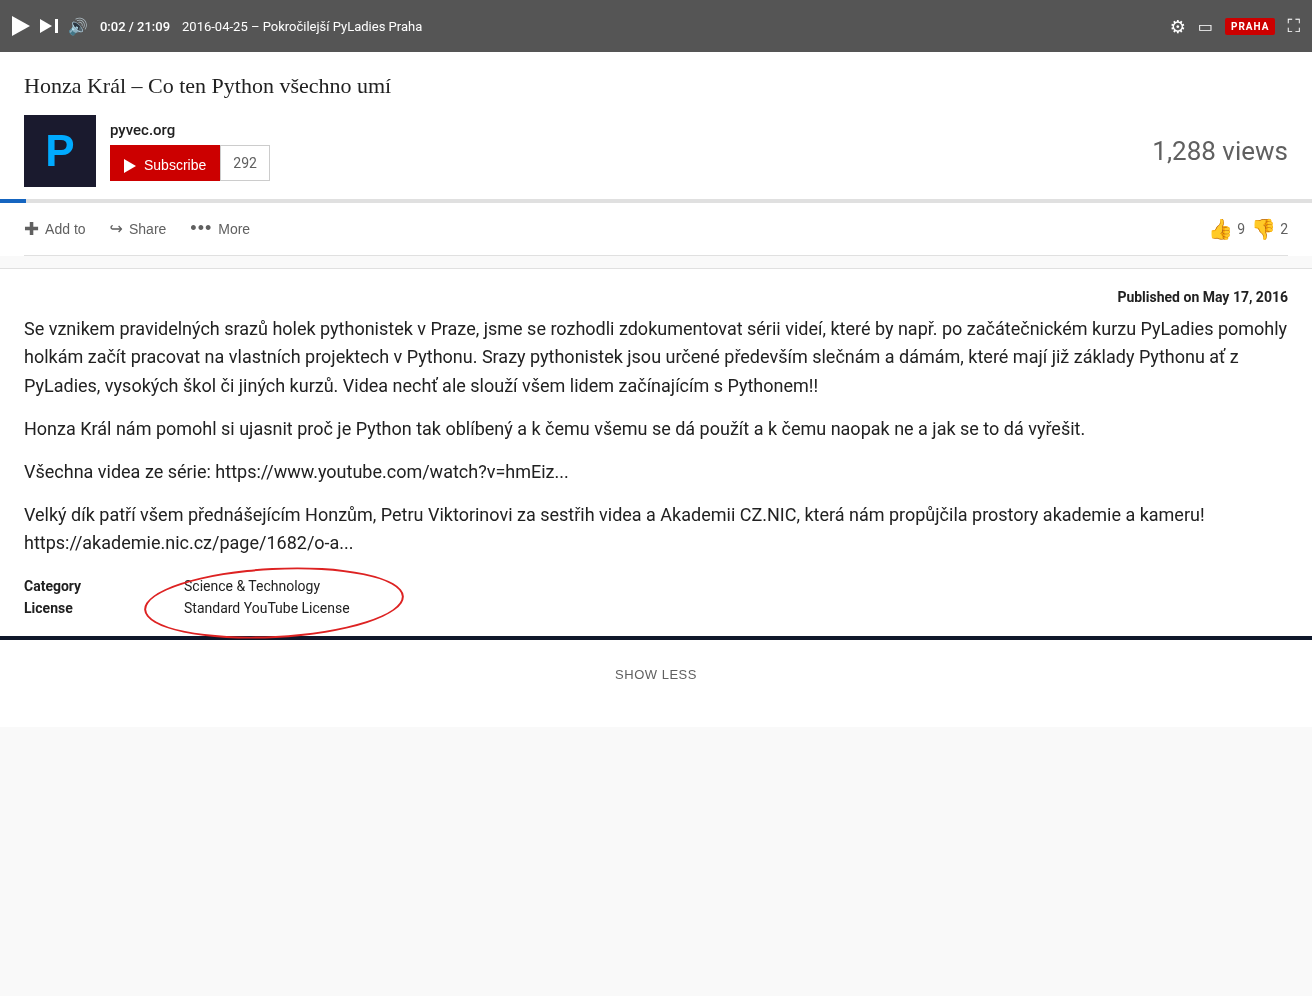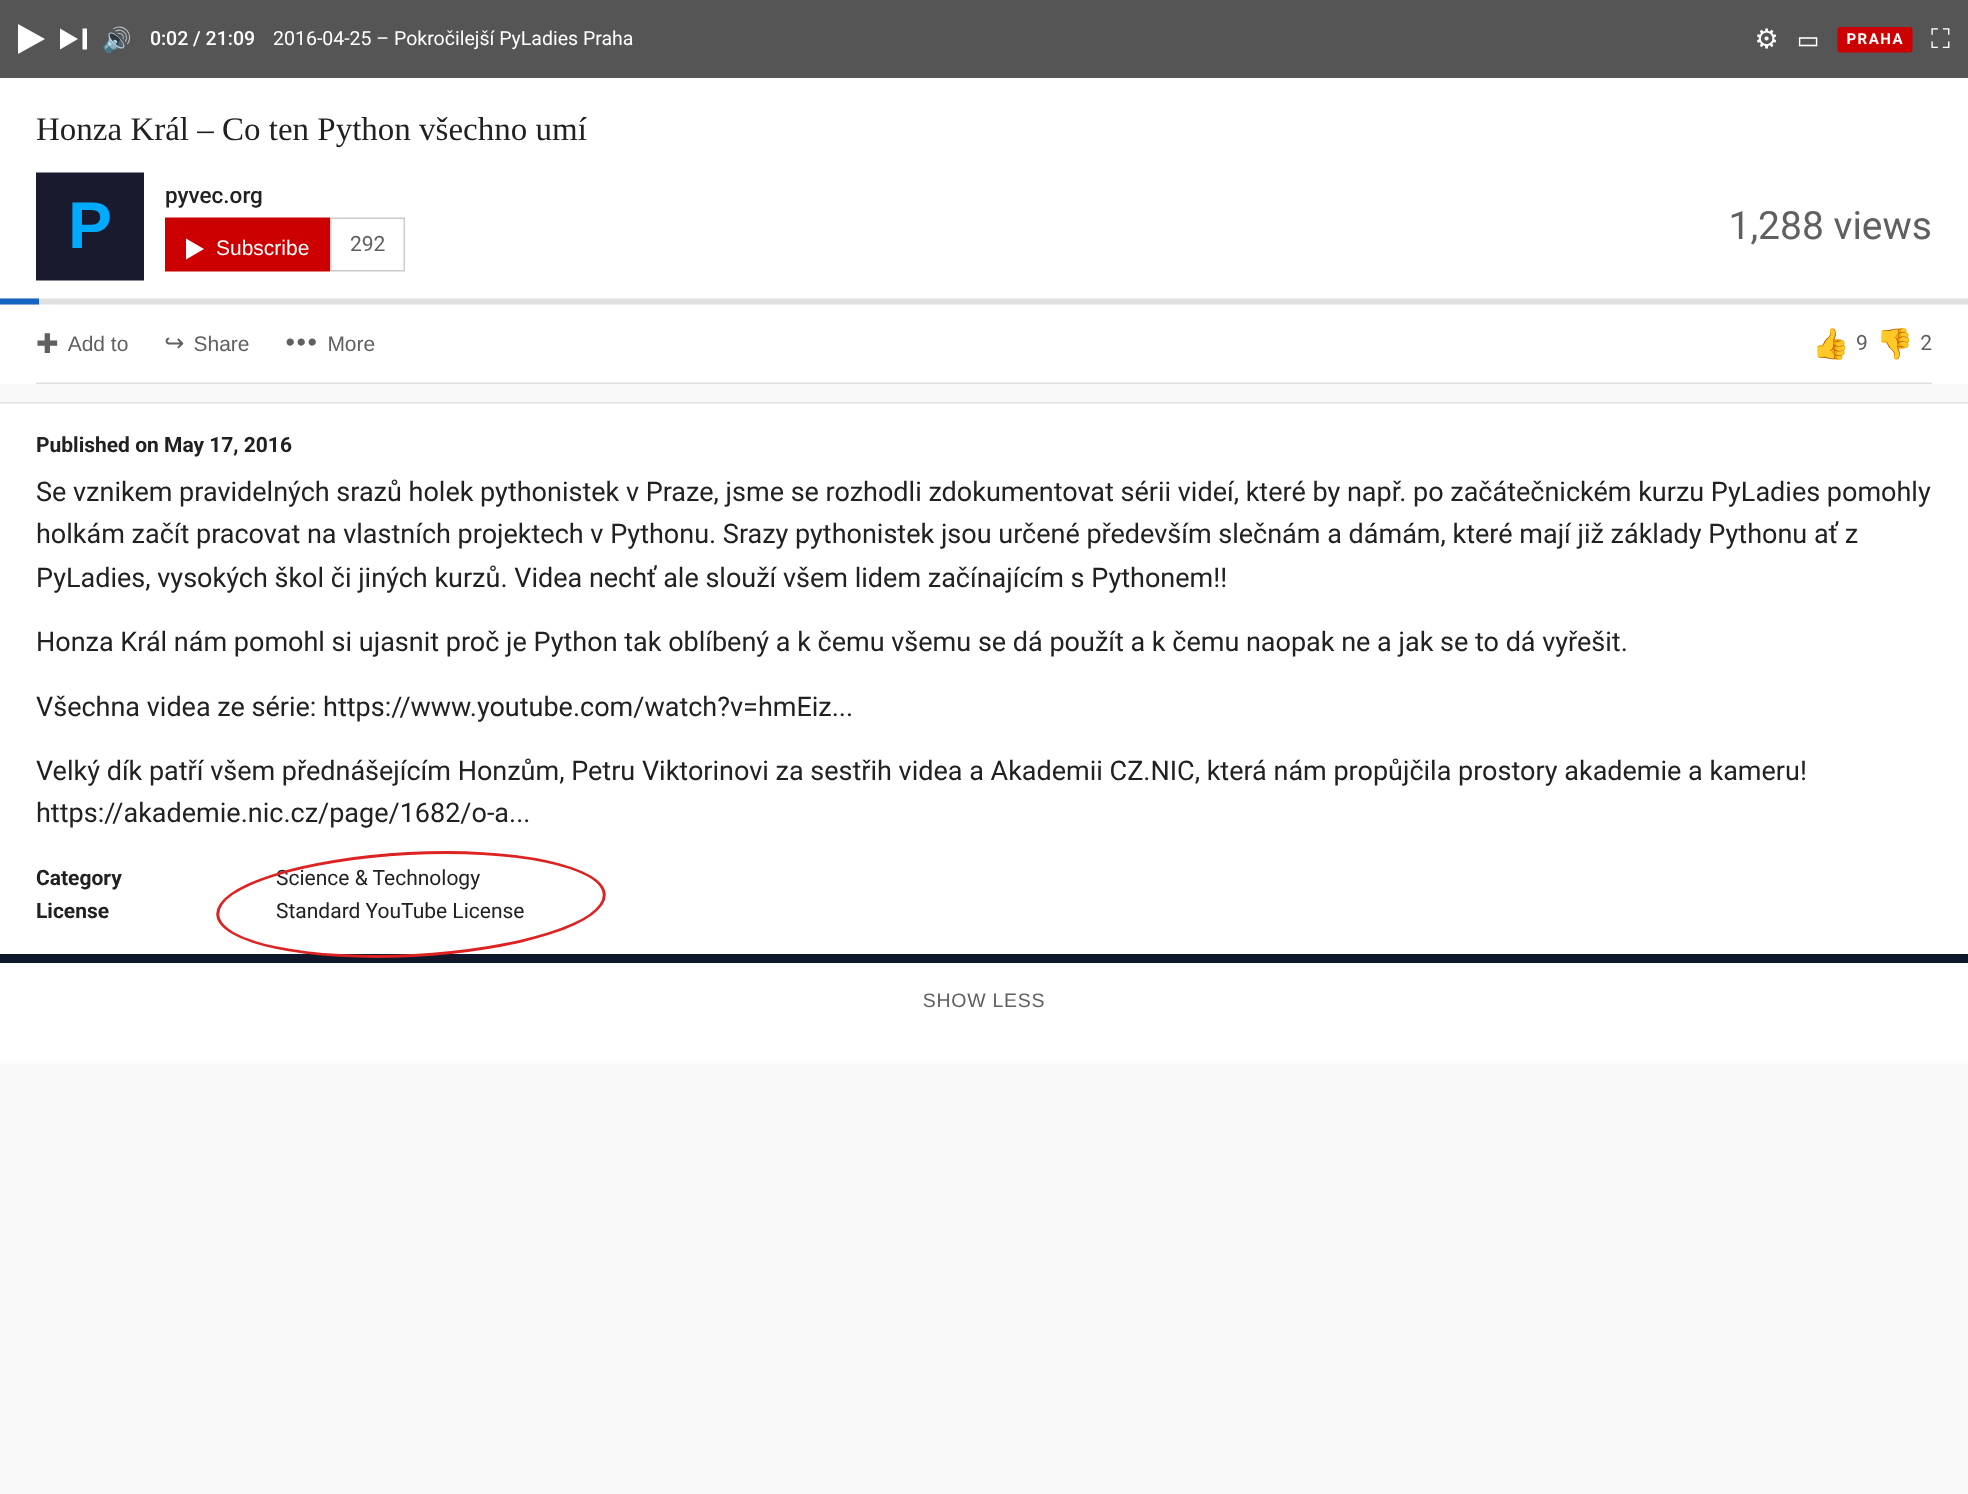--- a/index.html
+++ b/index.html
@@ -252,20 +252,21 @@
       background: white;
       margin: 12px 0 0 0;
       padding: 20px 24px;
       border-top: 1px solid #e0e0e0;
     }
     .pub-date {
       font-weight: bold;
       font-size: 14px;
       margin-bottom: 10px;
       color: #212121;
+      text-align: right;
     }
     .desc-text {
       font-size: 18px;
       line-height: 1.6;
       color: #212121;
       margin-bottom: 14px;
     }
 
     
     .meta-table {
@@ -292,23 +293,23 @@
       width: 260px;
       height: 70px;
       left: 120px;
       top: -10px;
       transform: rotate(-3deg);
       pointer-events: none;
     }
 
     
     .show-less-bar {
-      border-top: 6px solid #0f172a;
+      border-top: 4px solid #0f172a;
       text-align: center;
-      padding: 14px 0;
+      padding: 24px 0;
       margin: 20px -24px 0;
     }
     .show-less-btn {
       background: none;
       border: none;
       color: #606060;
       font-size: 13px;
       font-weight: 500;
       letter-spacing: 0.5px;
       cursor: pointer;

